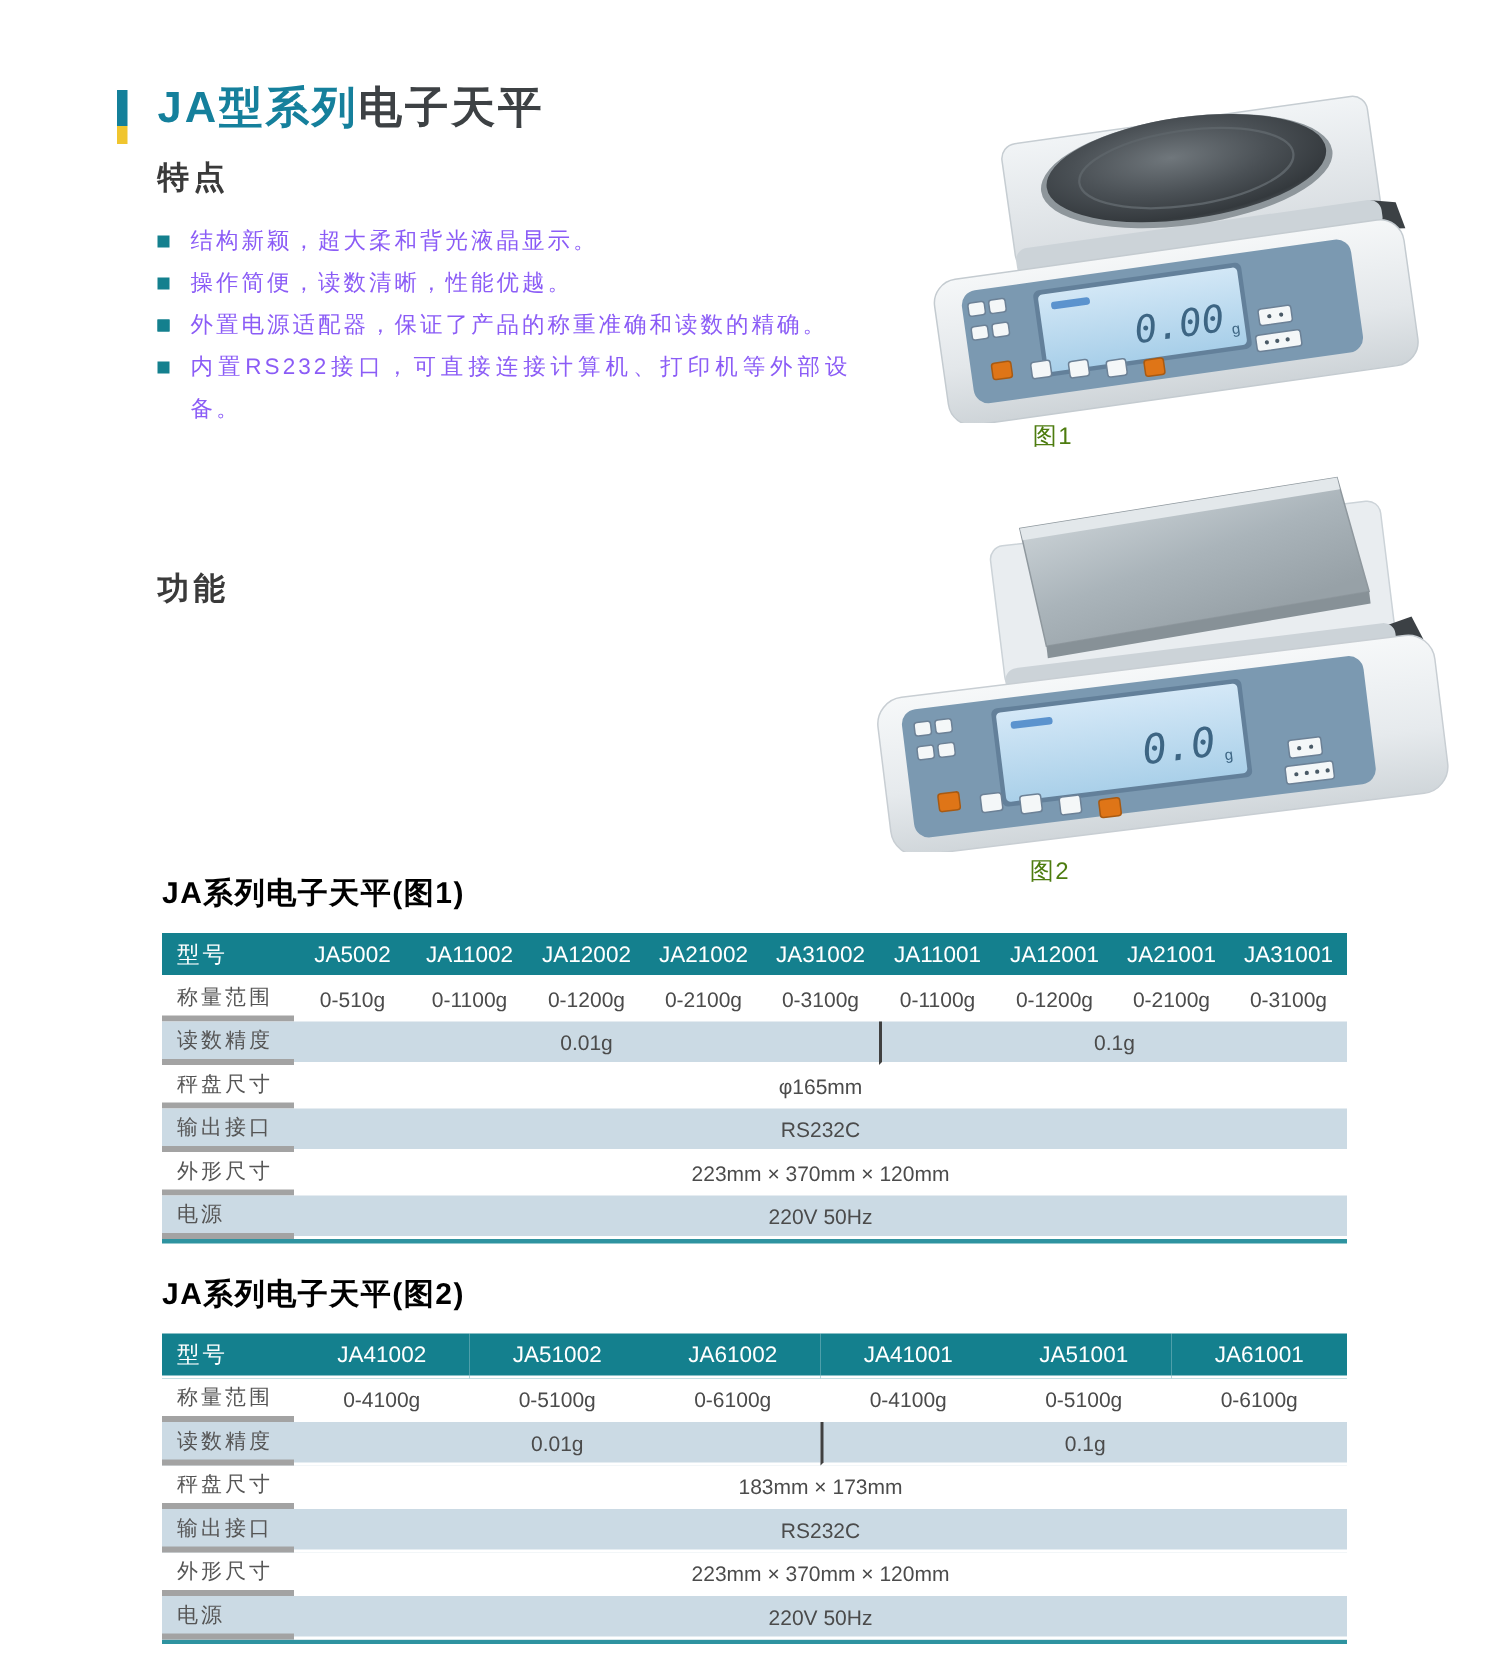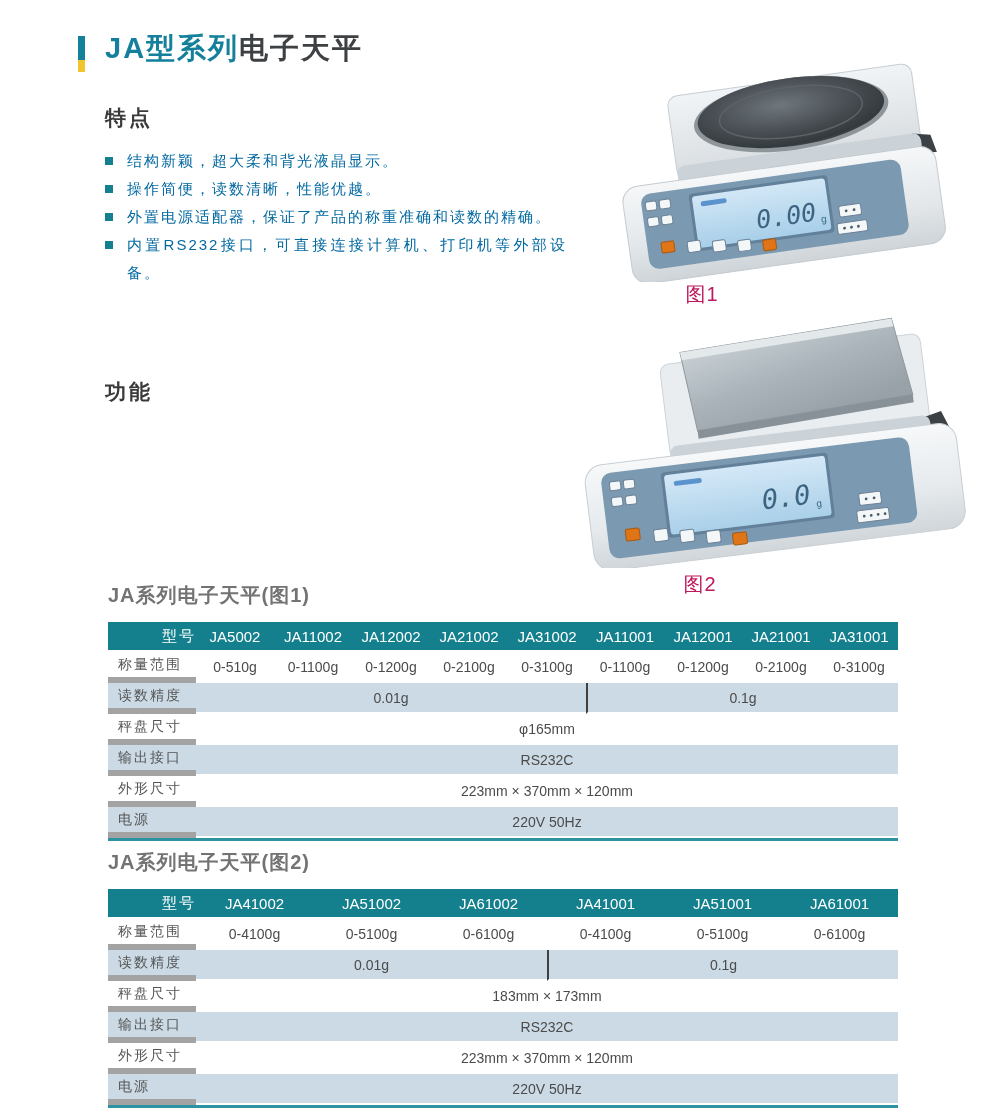--- a/index.html
+++ b/index.html
@@ -1,56 +1,56 @@
 <!DOCTYPE html>
 <html lang="zh"><head>
 <meta charset="utf-8">
 <style>
   html,body{margin:0;padding:0;background:#ffffff;}
   .page{
     position:relative;width:990px;height:1113px;background:#ffffff;overflow:hidden;
     font-family:"Liberation Sans","DejaVu Sans",sans-serif;color:#4a4a4a;
   }
   
-  .title-block{position:absolute;left:78px;top:31px;display:flex;align-items:flex-start;text-align:right;}
+  .title-block{position:absolute;left:78px;top:55px;display:flex;align-items:flex-start;text-align:right;}
   .accent-bar{width:7px;margin-right:20px;margin-top:5px;}
   .bar-teal{height:24px;background:#14809a;}
   .bar-yellow{height:12px;background:#f0c52e;}
   h1.main-title{margin:0;font-size:29px;font-weight:bold;letter-spacing:2px;line-height:34px;}
   .t-accent{color:#15809c;}
   .t-rest{color:#3d4144;}
   
   .txt{position:absolute;left:105px;width:462px;}
   .features{top:104px;}
   .functions{top:378px;}
   .txt h2{margin:0 0 15px 0;font-size:21px;font-weight:bold;color:#3a3a3a;letter-spacing:3px;}
   .txt ul{list-style:none;margin:0;padding:0;}
   .txt li{position:relative;padding-left:22px;font-size:15px;line-height:28px;
-          letter-spacing:2px;color:#0369a1;text-align:justify;}
+          letter-spacing:2px;color:#8b5cf6;text-align:justify;}
   .txt .bullet{position:absolute;left:0;top:10px;width:8px;height:8px;background:#14808e;}
   
   .fig{position:absolute;margin:0;}
   .fig1{left:586px;top:56px;}
   .fig2{left:554px;top:316px;}
-  .caption{position:absolute;width:120px;text-align:center;font-size:20px;color:#be185d;letter-spacing:1px;}
+  .caption{position:absolute;width:120px;text-align:center;font-size:16px;color:#4d7c0f;letter-spacing:1px;}
   .cap1{left:642px;top:281px;}
   .cap2{left:640px;top:571px;}
   
   .spec{position:absolute;left:108px;width:790px;}
   .spec1{top:582px;}
   .spec2{top:849px;}
-  .spec h3{margin:0 0 13px 0;font-size:20px;font-weight:bold;color:#737373;letter-spacing:1px;}
+  .spec h3{margin:0 0 13px 0;font-size:20px;font-weight:bold;color:#000000;letter-spacing:1px;}
   table.spec-table{width:790px;table-layout:fixed;border-collapse:separate;border-spacing:0;
                    border-bottom:3px solid #2e93a0;}
   table.spec-table th,table.spec-table td{font-weight:normal;padding:0;}
   table.spec-table thead th{background:#14808e;color:#ffffff;font-size:15px;height:28px;
                             border-bottom:2px solid #ffffff;}
-  table.spec-table thead th.lh{text-align:right;padding-left:10px;letter-spacing:2px;margin-left:46px;}
+  table.spec-table thead th.lh{text-align:left;padding-left:10px;letter-spacing:2px;margin-left:46px;}
   table.spec-table tbody th.lb{text-align:left;padding-left:10px;font-size:14px;color:#555555;
-                               letter-spacing:2px;height:25px;border-bottom:6px solid #a3a3a3;}
+                               letter-spacing:2px;height:25px;border-bottom:4px solid #a3a3a3;}
   table.spec-table td{text-align:center;font-size:14px;color:#4b4b4b;height:25px;
                       border-bottom:2px solid #ffffff;}
   table.spec-table tr.alt th.lb,table.spec-table tr.alt td{background:#cbdae4;}
   table.spec-table td.dv{border-left:2px solid #404040;}
 </style>
 </head>
 <body>
 
 <div class="page">
 

